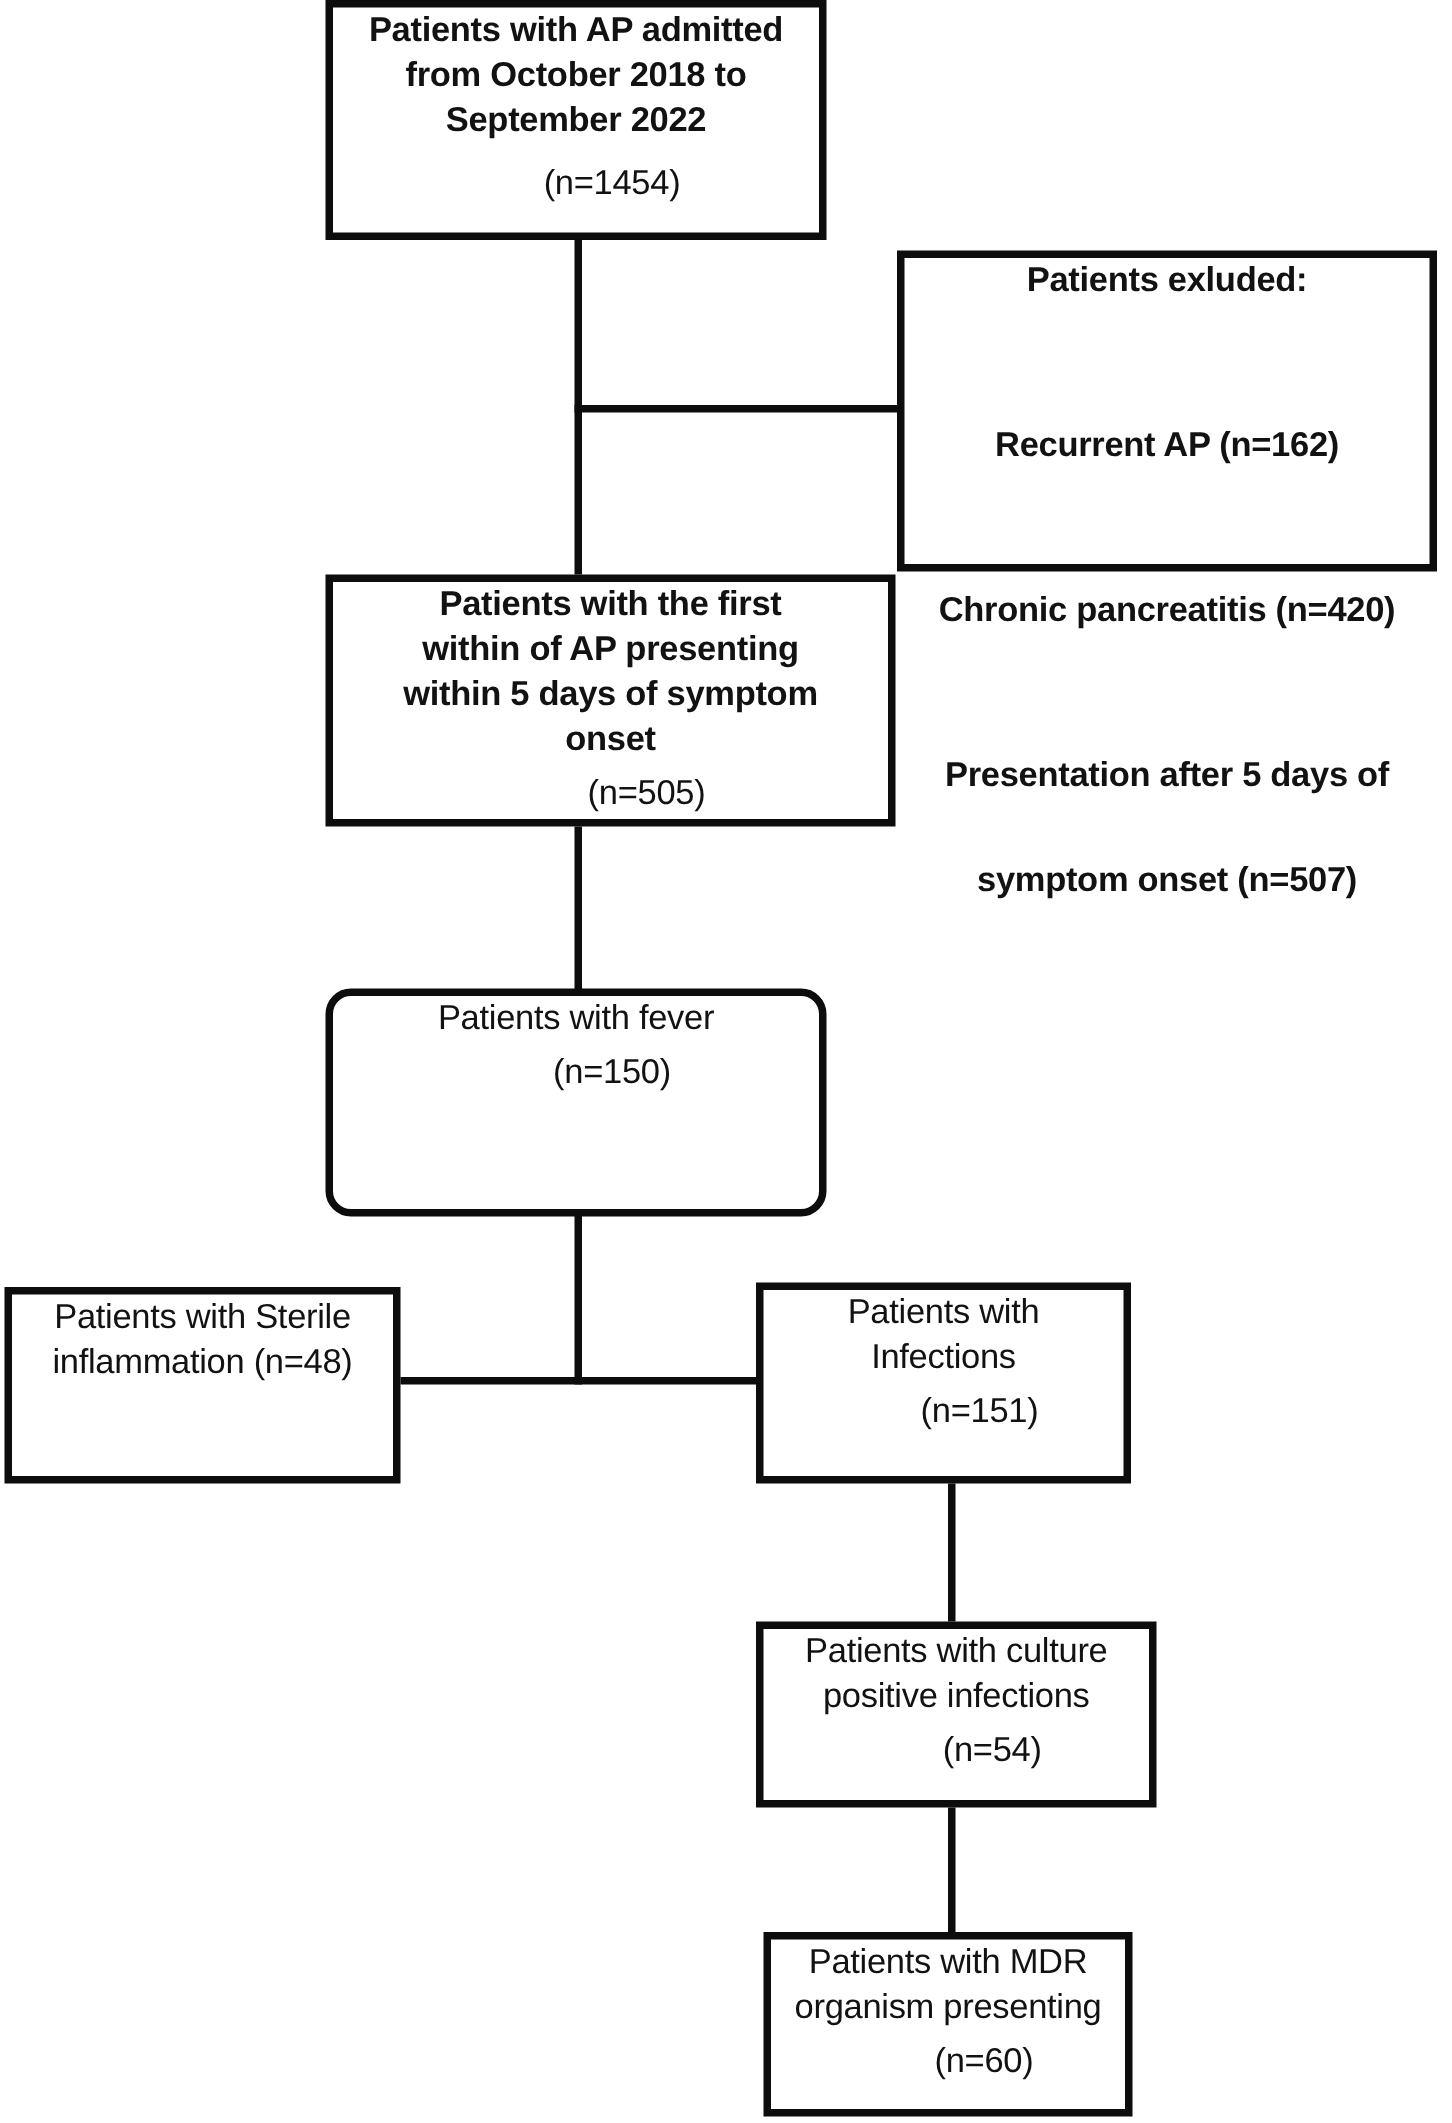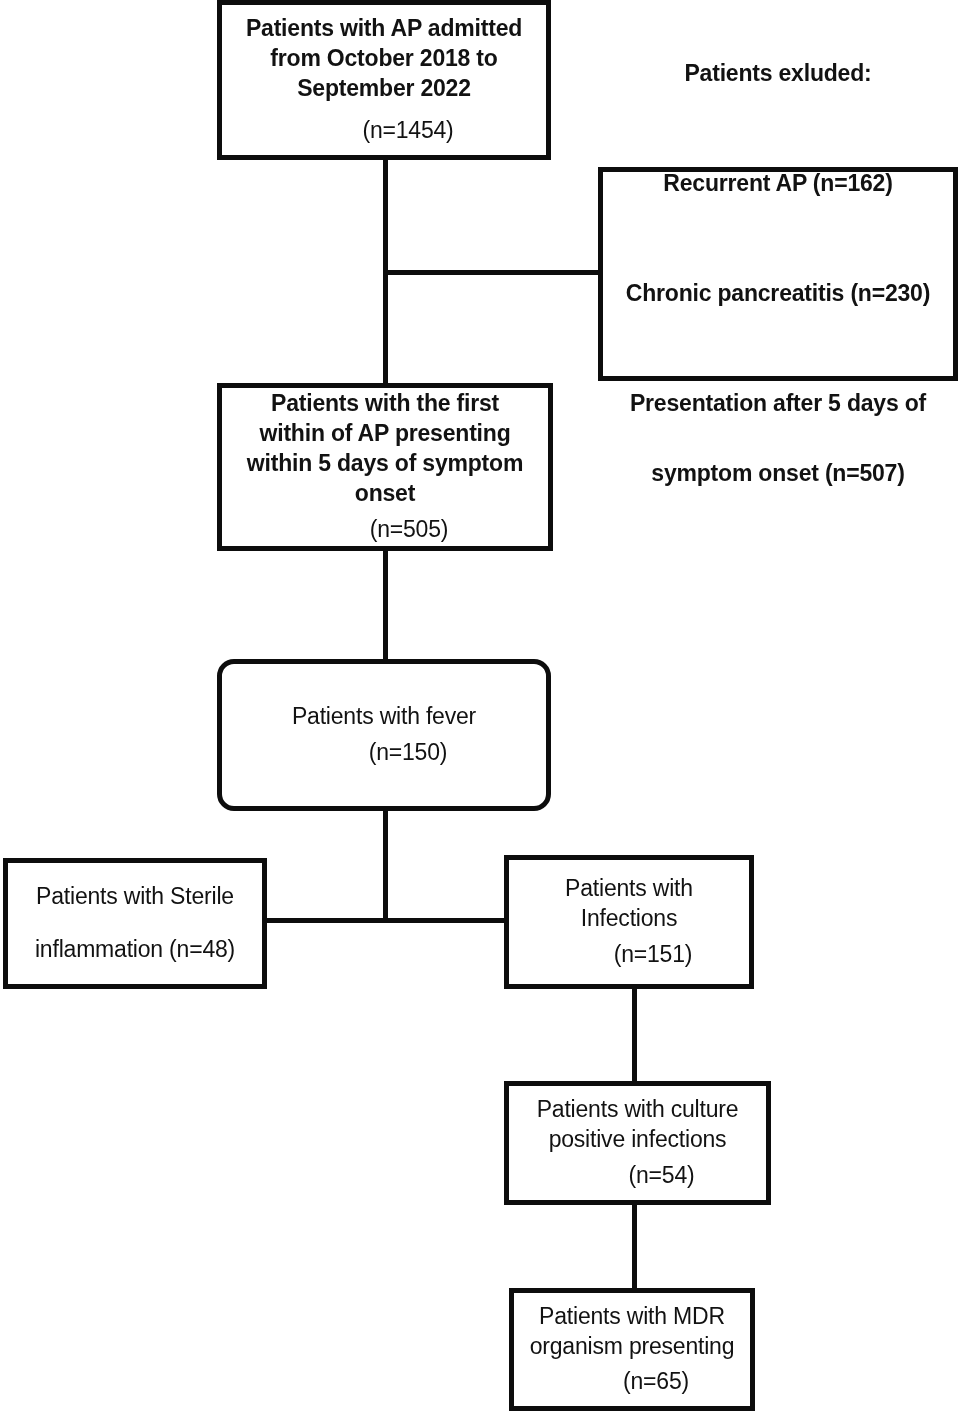--- a/index.html
+++ b/index.html
@@ -16,21 +16,20 @@
     overflow: hidden;
   }
   .node {
     position: absolute;
     box-sizing: border-box;
     border: 5px solid #0d0d0d;
     background: #ffffff;
     display: flex;
     flex-direction: column;
     align-items: center;
-    justify-content: center;
     text-align: center;
     color: #121212;
     z-index: 2;
   }
   .node .line {
     display: block;
     width: 100%;
     line-height: 1.30;
   }
   .main-text {
@@ -52,23 +51,23 @@
 
   .conn {
     position: absolute;
     background: #0d0d0d;
     z-index: 1;
   }
 
   
   #node-admitted   { left: 217px; top: 0px;    width: 334px; height: 160px; }
   #node-excluded   { left: 598px; top: 167px;  width: 360px; height: 214px; gap: 40px; }
-  #node-firstep    { left: 217px; top: 383px;  width: 336px; height: 168px; }
+  #node-firstep    { left: 217px; top: 383px;  width: 380px; height: 168px; }
   #node-fever      { left: 217px; top: 659px;  width: 334px; height: 152px; border-radius: 17px; }
-  #node-sterile    { left: 3px;   top: 858px;  width: 264px; height: 131px; gap: 23px; }
+  #node-sterile    { left: 3px;   top: 858px;  width: 264px; height: 131px; }
   #node-infections { left: 504px; top: 855px;  width: 250px; height: 134px; }
   #node-culture    { left: 504px; top: 1081px; width: 267px; height: 124px; }
   #node-mdr        { left: 509px; top: 1288px; width: 246px; height: 123px; }
 
   
   
   #conn-trunk-top    { left: 383px; top: 158px;  width: 5px;   height: 228px; }
   
   #conn-excluded-arm { left: 383px; top: 270px;  width: 218px; height: 5px; }
   
@@ -101,21 +100,21 @@
     <span class="line main-text">September 2022</span>
     <span class="gap-med"></span>
     <span class="line count-text">(n=1454)</span>
   </div>
 
   <div class="node" id="node-excluded">
     <span class="line main-text">Patients exluded:</span>
     <span class="gap-small"></span>
     <span class="line main-text">Recurrent AP (n=162)</span>
     <span class="gap-small"></span>
-    <span class="line main-text">Chronic pancreatitis (n=230)</span>
+    <span class="line main-text">Chronic pancreatitis (n=420)</span>
     <span class="gap-small"></span>
     <span class="line main-text">Presentation after 5 days of</span>
     <span class="line main-text">symptom onset (n=507)</span>
   </div>
 
   <div class="node" id="node-firstep">
     <span class="line main-text">Patients with the first</span>
     <span class="line main-text">within of AP presenting</span>
     <span class="line main-text">within 5 days of symptom</span>
     <span class="line main-text">onset</span>
@@ -145,16 +144,16 @@
     <span class="line main-text">Patients with culture</span>
     <span class="line main-text">positive infections</span>
     <span class="gap-small"></span>
     <span class="line count-text">(n=54)</span>
   </div>
 
   <div class="node reg" id="node-mdr">
     <span class="line main-text">Patients with MDR</span>
     <span class="line main-text">organism presenting</span>
     <span class="gap-small"></span>
-    <span class="line count-text">(n=65)</span>
+    <span class="line count-text">(n=60)</span>
   </div>
 
 </div>
 
 </body></html>

